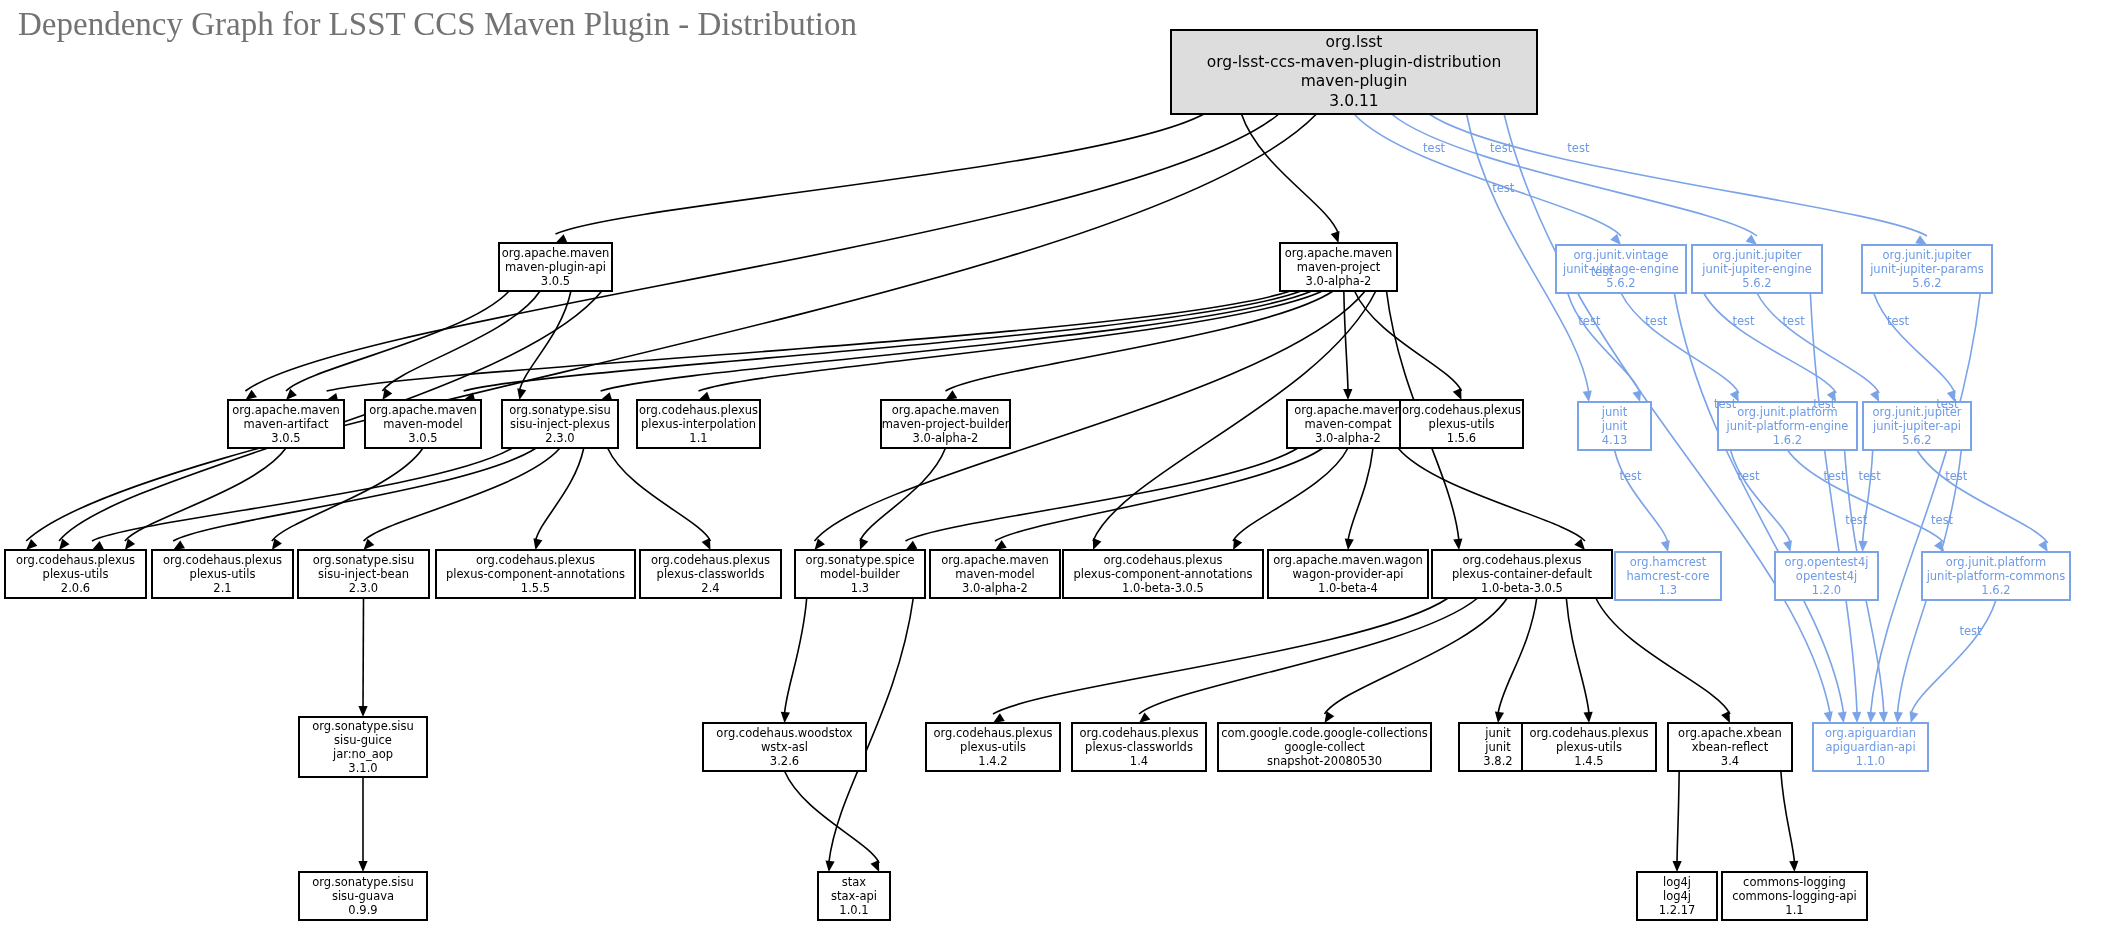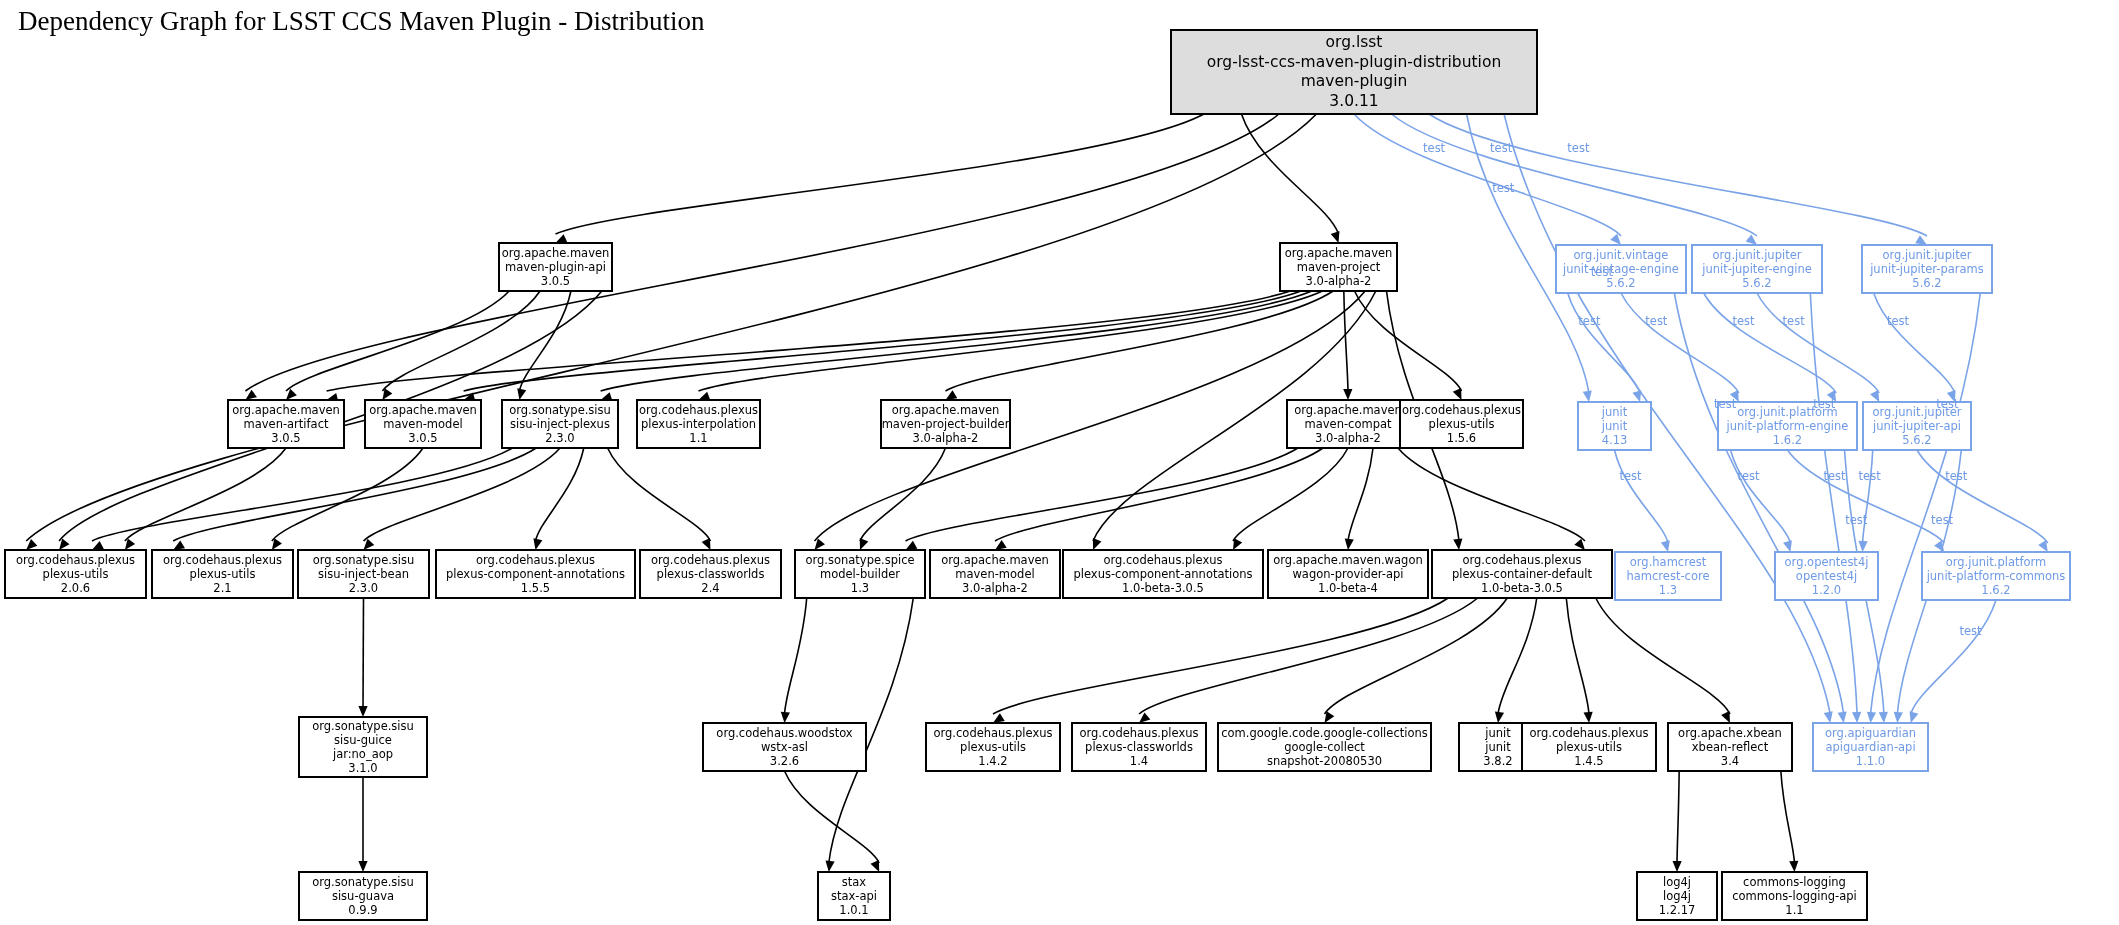--- a/index.html
+++ b/index.html
@@ -11,22 +11,22 @@
     width: 2119px;
     height: 925px;
     overflow: hidden;
     font-family: "DejaVu Sans", sans-serif;
   }
   #page-title {
     position: absolute;
     left: 18px;
     top: 6px;
     font-family: "Liberation Serif", serif;
-    font-size: 27px;
-    color: #000000;
+    font-size: 33px;
+    color: #737373;
     white-space: nowrap;
     letter-spacing: 0px;
   }
   #graph-canvas {
     position: absolute;
     left: 0;
     top: 0;
     width: 2119px;
     height: 925px;
   }

